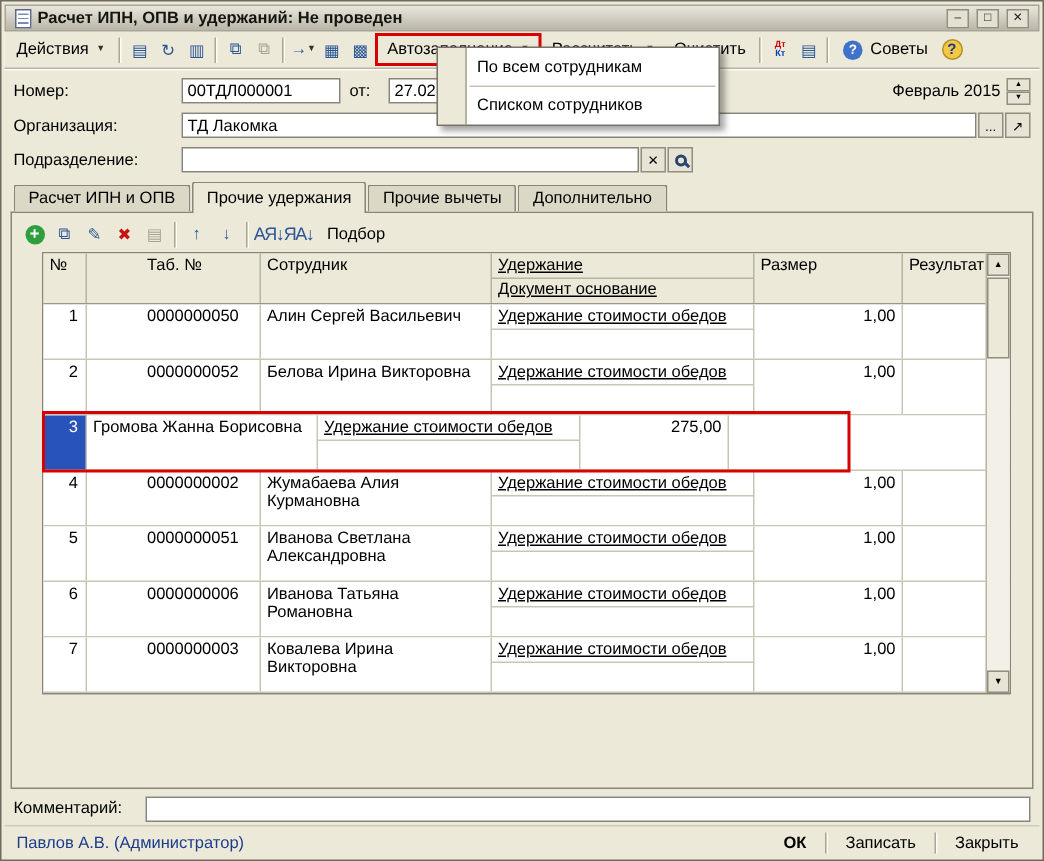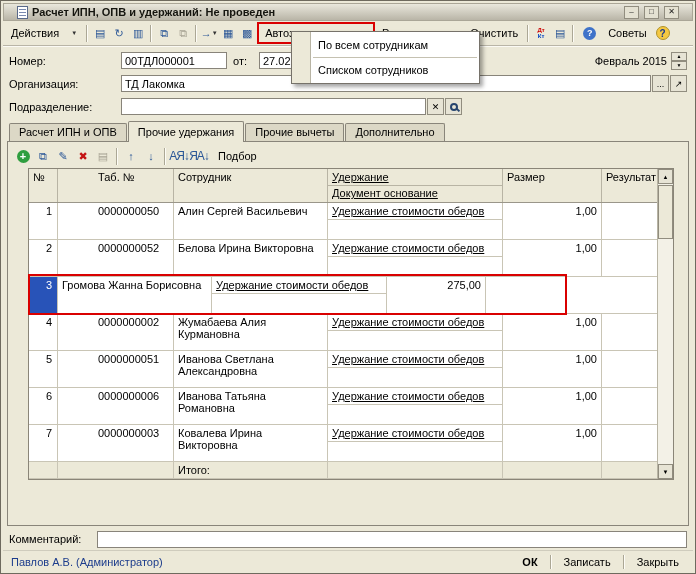--- a/index.html
+++ b/index.html
@@ -10,37 +10,37 @@
     position:relative; width:696px; height:574px;
     background:#ece9d8; border:1px solid #6e6a5e; padding:2px;
     display:flex; flex-direction:column; overflow:hidden;
   }
 
   
   .titlebar{
     height:18px; flex:0 0 18px;
     background:linear-gradient(180deg,#e9e7dc,#b9b5a7);
     border:1px solid #aaa697;
-    display:flex; align-items:center; gap:4px; padding:0 13px;
+    display:flex; align-items:center; gap:4px; padding:0 6px;
   }
   .title-doc-icon{ width:11px; height:13px; background:#fff; border:1px solid #5a6a8a;
     position:relative; flex:0 0 auto; }
   .title-doc-icon::after{ content:""; position:absolute; left:1px; right:1px; top:2px; height:7px;
     background:repeating-linear-gradient(180deg,#7a8ab0 0 1px,transparent 1px 3px); }
   .title-text{ flex:1; font-weight:bold; color:#15150f; white-space:nowrap; overflow:hidden; }
   .winbtn{ width:15px; height:13px; border:1px solid #918d7f; background:#e4e1d2;
     display:flex; align-items:center; justify-content:center; font-size:8px; line-height:1;
     margin-left:1px; color:#222; }
 
   
   .toolbar{
     flex:0 0 25px; display:flex; align-items:center; gap:1px; padding:1px 2px;
     border-bottom:1px solid #b9b5a7; box-shadow:0 1px 0 #fbfaf4;
   }
-  .tbtn{ display:inline-flex; align-items:center; gap:12px; padding:2px 5px;
+  .tbtn{ display:inline-flex; align-items:center; gap:5px; padding:2px 5px;
     border:1px solid transparent; background:transparent; font-family:inherit; font-size:11px;
     white-space:nowrap; color:#000; }
   .caret{ font-size:6px; color:#333; }
   .ticon{ width:18px; height:17px; display:inline-flex; align-items:center; justify-content:center;
     font-size:11px; color:#2b5797; border:1px solid transparent; padding:0; background:transparent; }
   .ticon.gray{ color:#a8a494; }
   .tsep{ width:2px; height:17px; margin:0 2px; border-left:1px solid #aba795; border-right:1px solid #fdfcf6; }
   .red-annot-btn{ display:inline-flex; border:2px solid #d90000; }
   .dtkt{ display:inline-flex; flex-direction:column; align-items:center; justify-content:center;
     width:18px; height:17px; font-size:6px; line-height:6px; font-weight:bold; }
@@ -367,28 +367,20 @@
         <span class="cell c-tab">0000000003</span>
         <span class="cell c-emp">Ковалева Ирина Викторовна</span>
         <span class="cell c-ded">
             <span class="dedv">Удержание стоимости обедов</span>
             <span class="docv"></span>
           </span>
         <span class="cell c-size">1,00</span>
         <span class="cell c-res"></span>
       </div>
 
-      <div class="gr trow">
-        <span class="cell c-num"></span>
-        <span class="cell c-tab"></span>
-        <span class="cell c-emp">Итого:</span>
-        <span class="cell c-ded"></span>
-        <span class="cell c-size"></span>
-        <span class="cell c-res"></span>
-      </div>
 
       <div class="vscroll">
         <button class="varrow up">▲</button>
         <span class="vthumb"></span>
         <button class="varrow down">▼</button>
       </div>
     </div>
   </div>
 
   <div class="comment-row">

